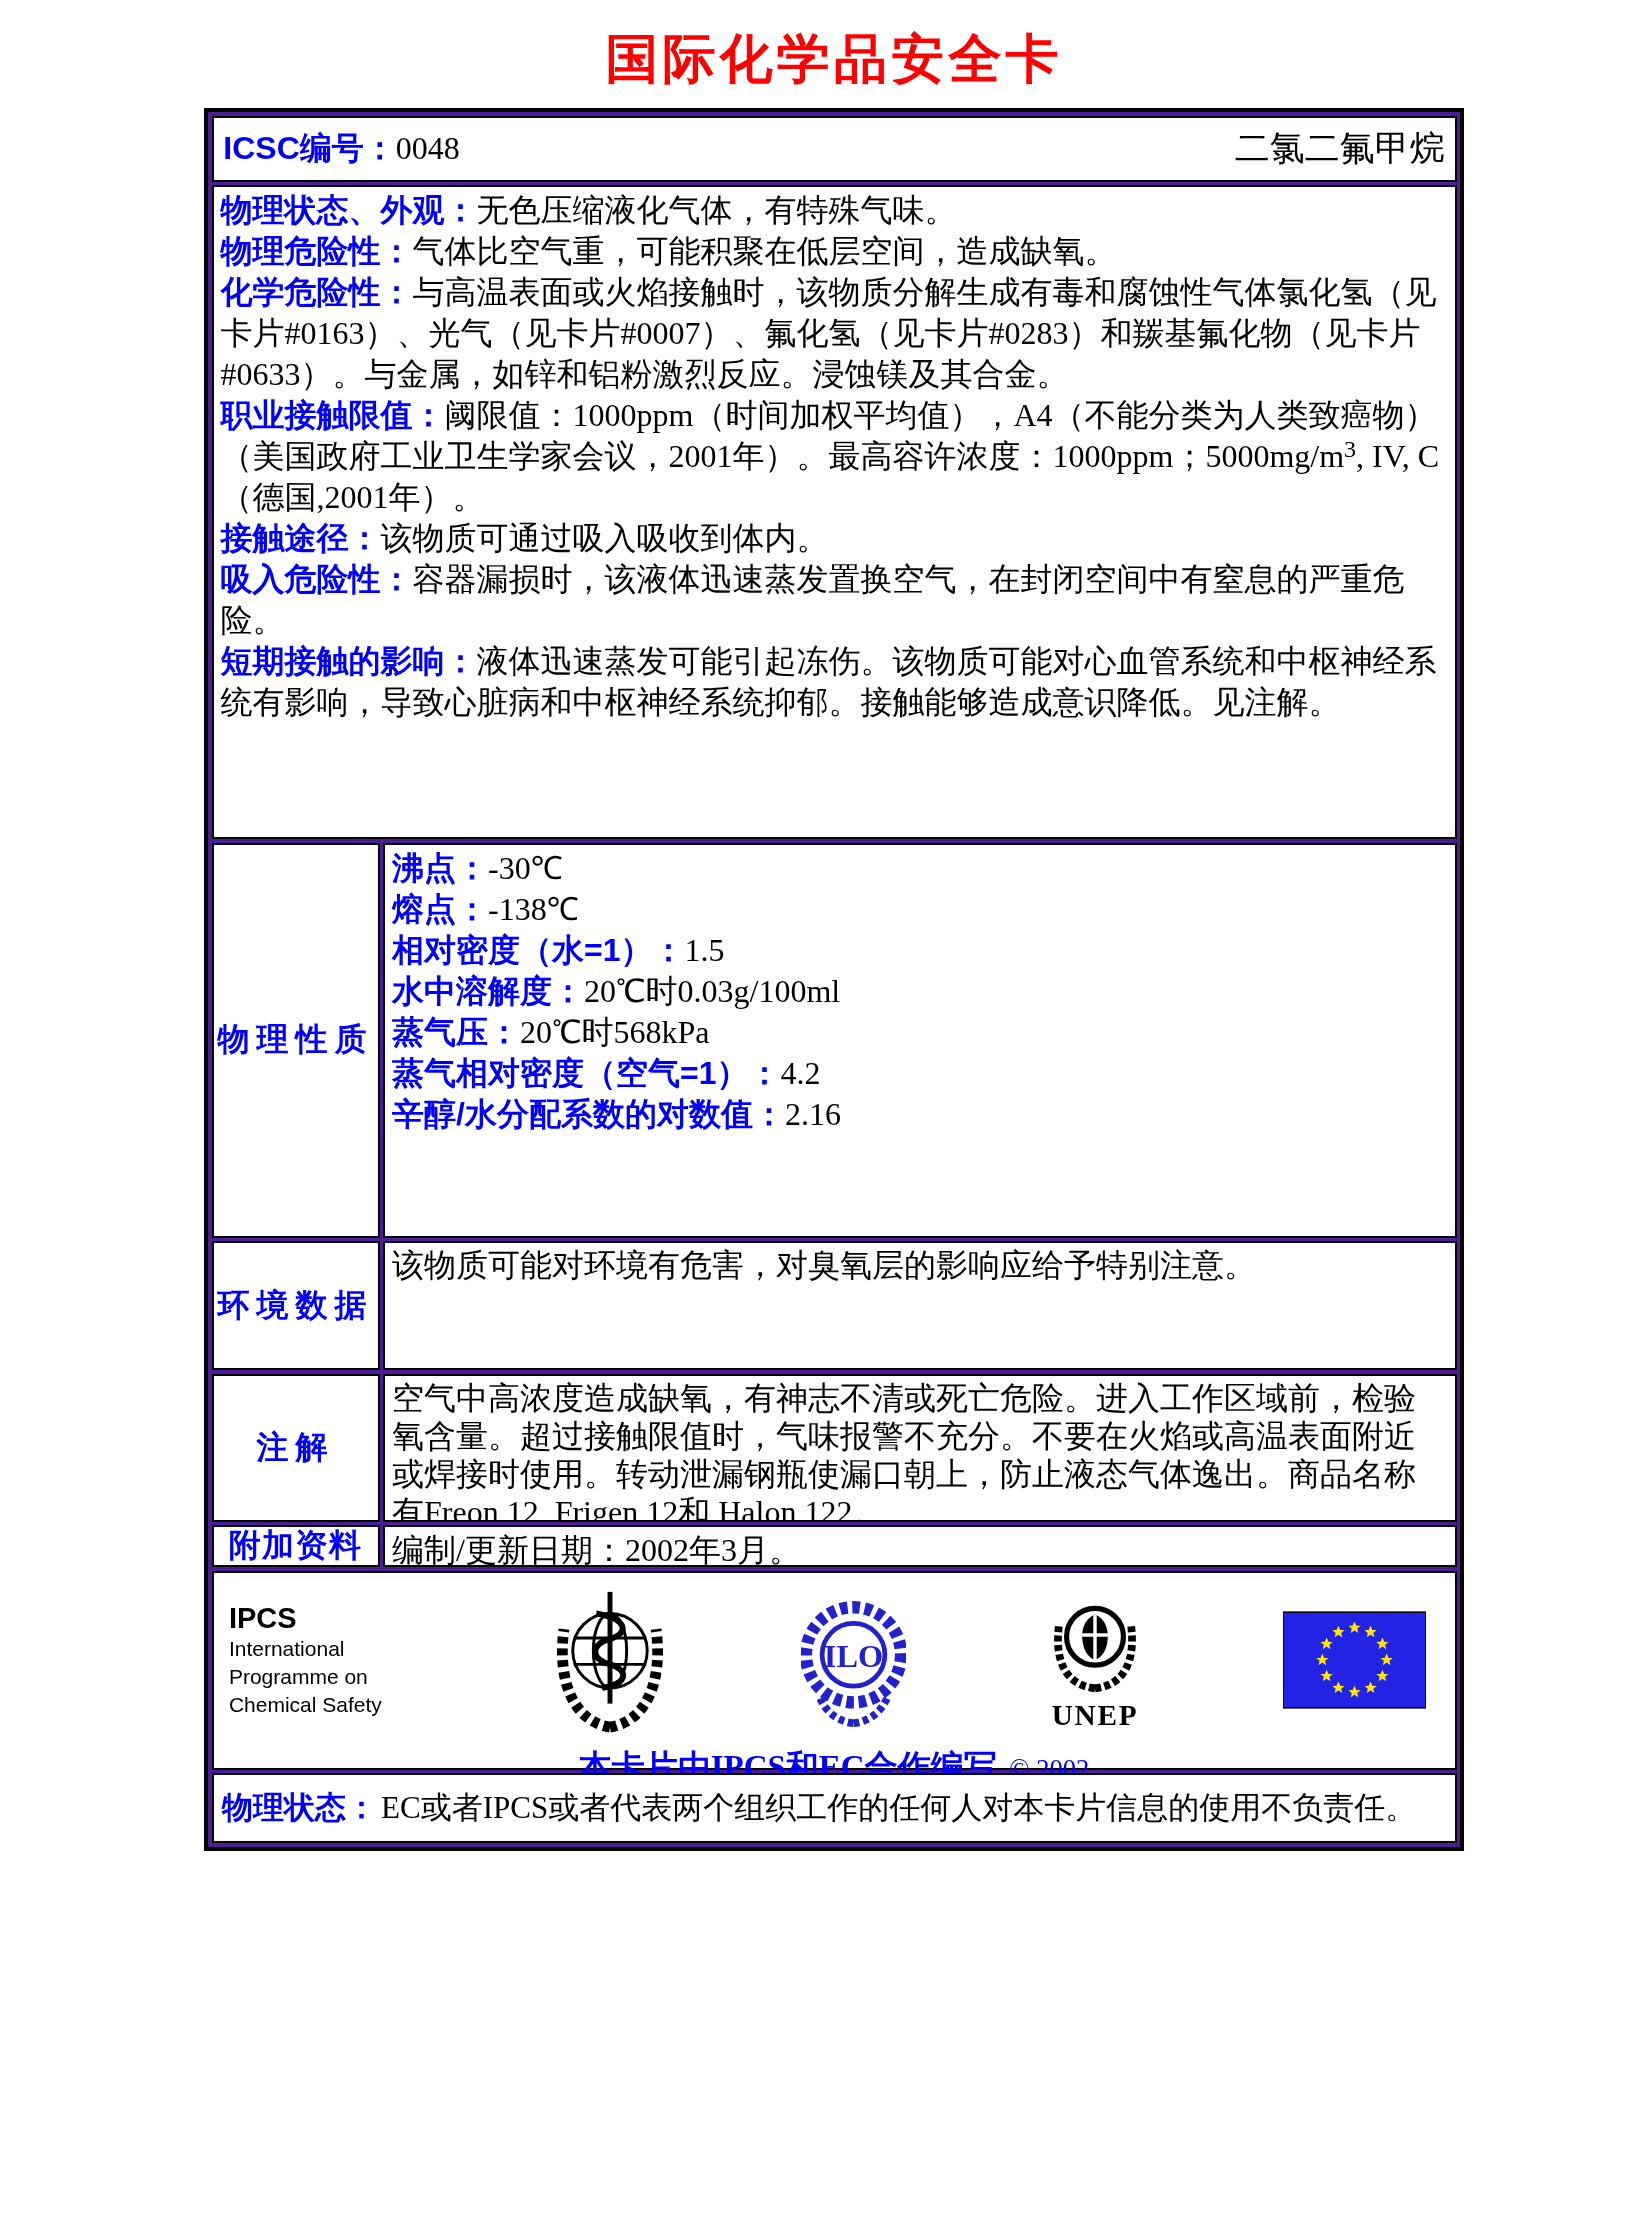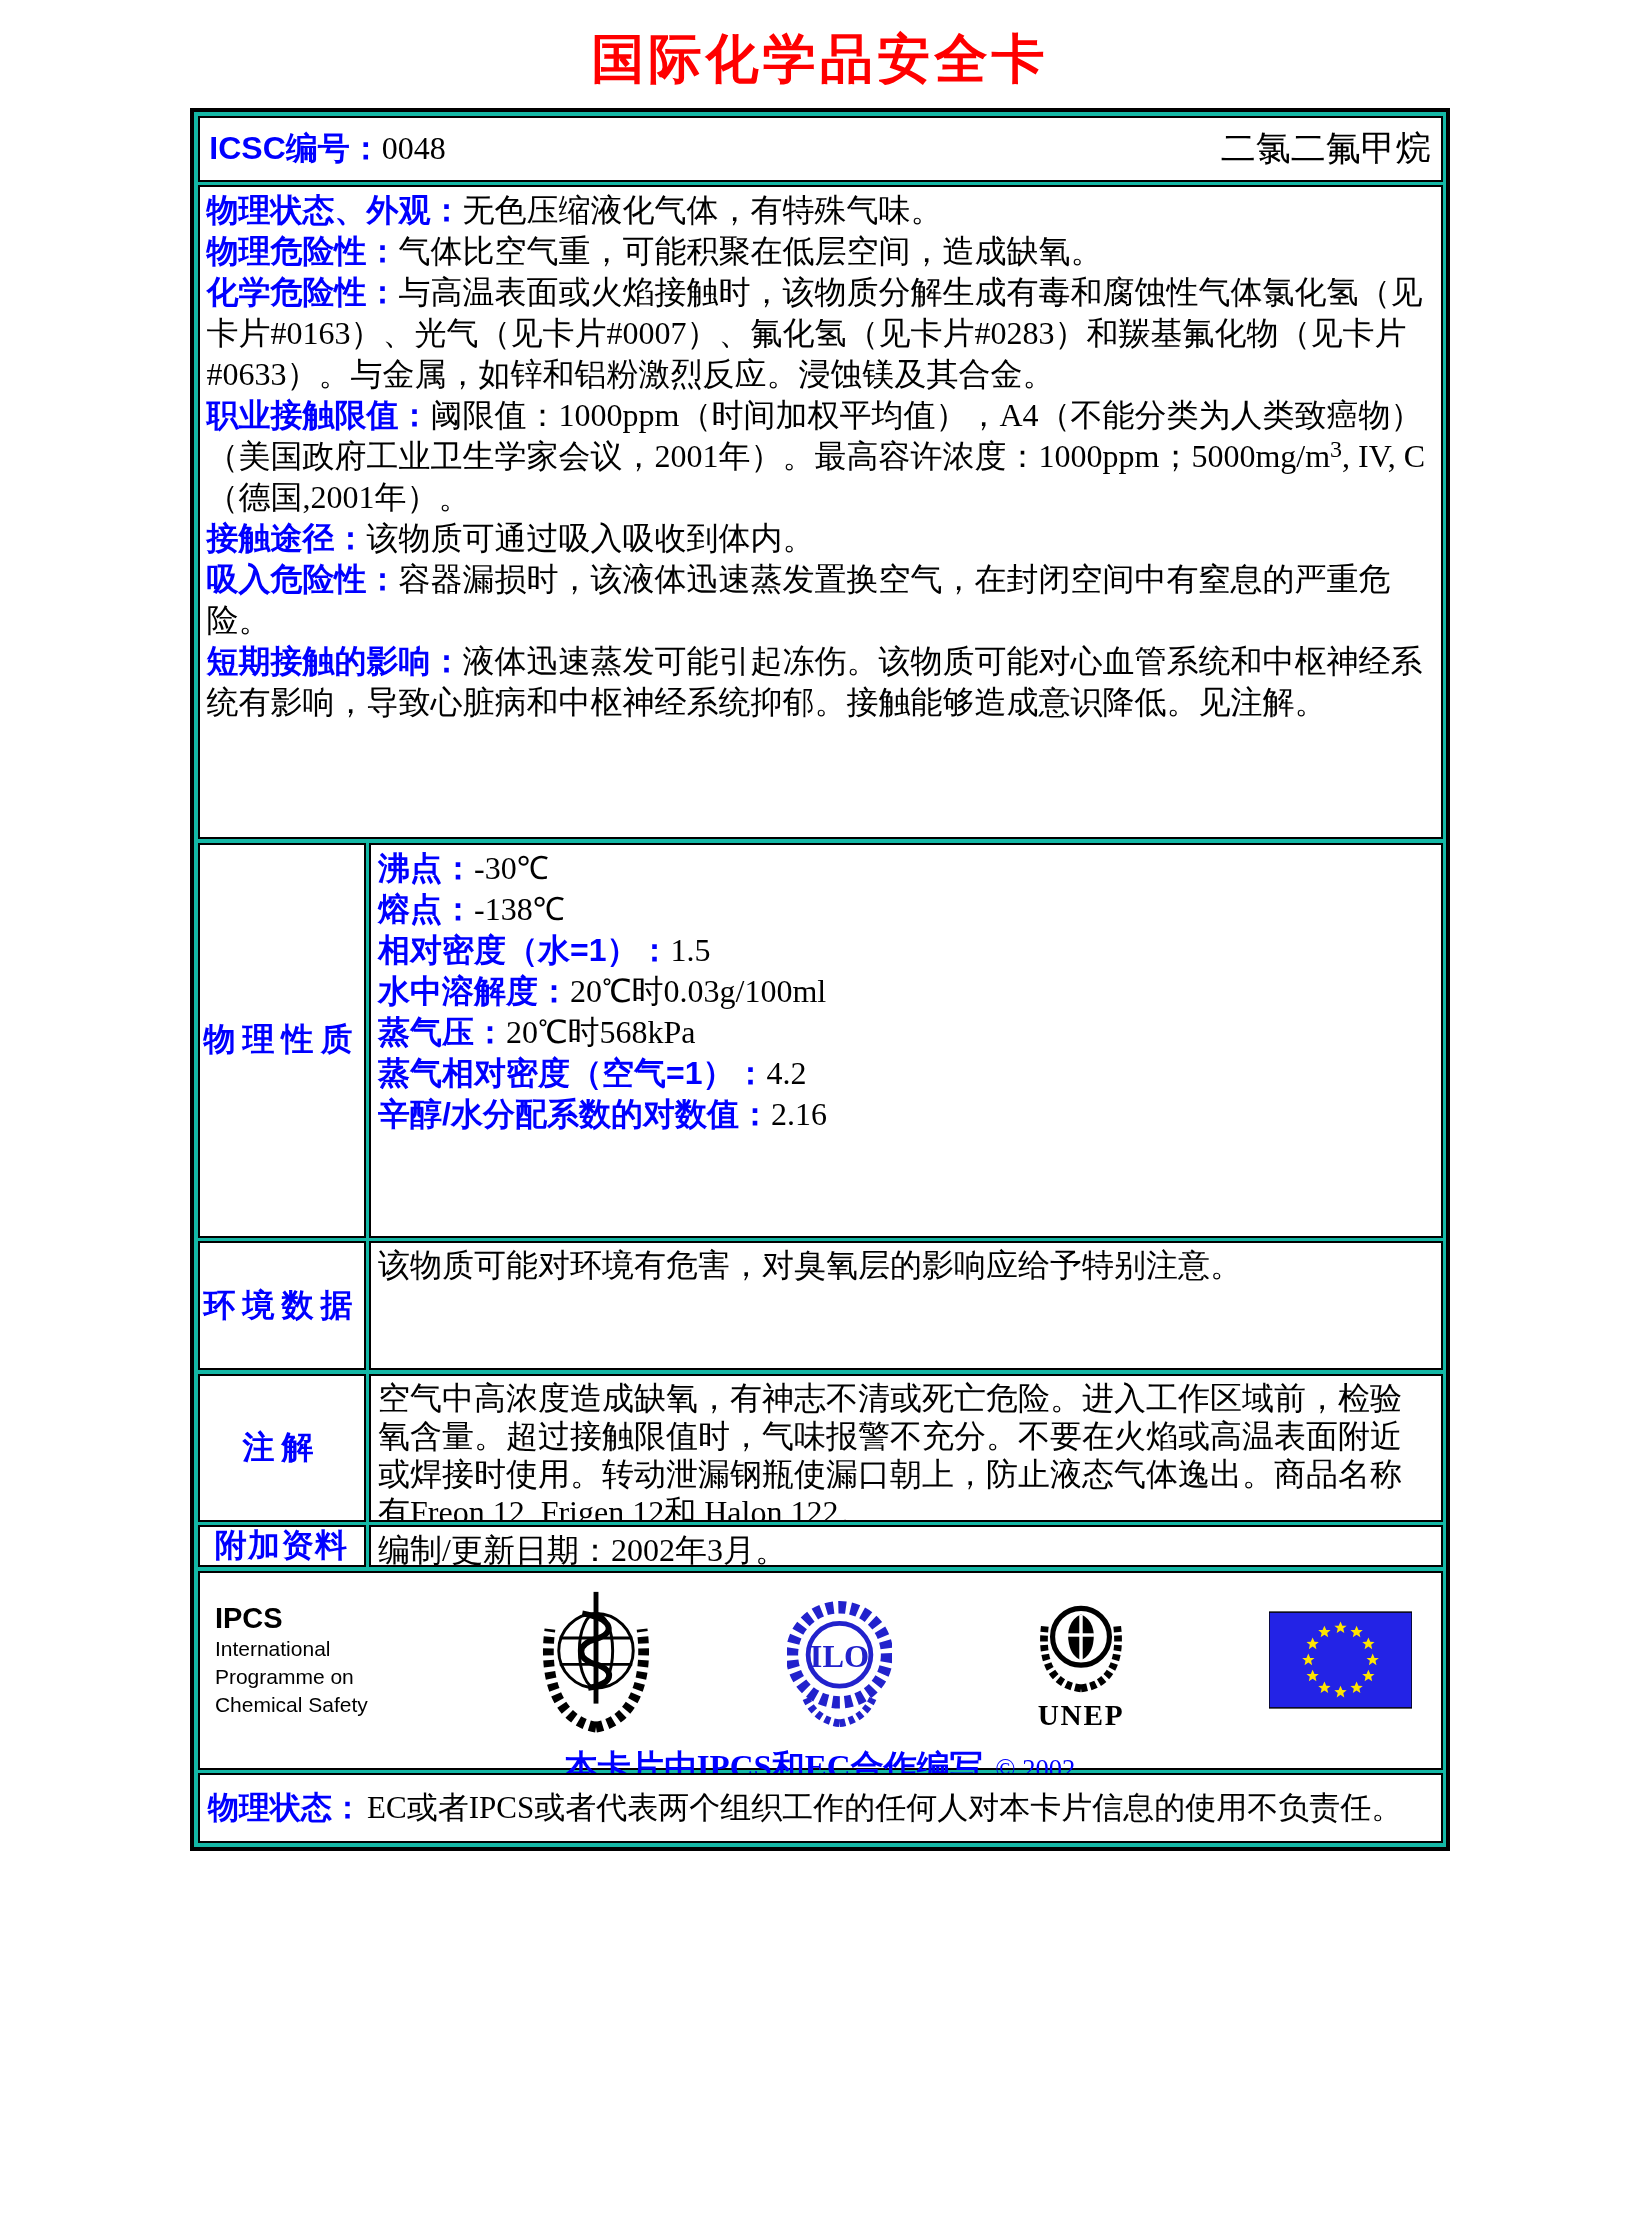--- a/index.html
+++ b/index.html
@@ -1,20 +1,20 @@
 <!DOCTYPE html>
 <html style="font-size:11.2px"><head>
 <meta charset="utf-8">
 <style>
   html,body{margin:0;padding:0;background:#ffffff;}
   body{width:1648px;height:2227px;position:relative;font-family:"Liberation Serif",serif;color:#000;}
-  .wrap{position:absolute;left:190px;top:19.6px;width:1260px;}
+  .wrap{position:absolute;left:204px;top:19.6px;width:1260px;}
   .page-title{text-align:center;color:#ff0000;font-weight:bold;font-size:53px;
     font-family:"Liberation Sans",sans-serif;letter-spacing:4.2px;margin:4.2px 0 12.6px 0;}
-  .card{border:4.2px solid #000;background:#14b8a6;display:flex;flex-direction:column;gap:3.5px;padding:3.5px;}
+  .card{border:4.2px solid #000;background:#4c1d95;display:flex;flex-direction:column;gap:3.5px;padding:3.5px;}
   .row{display:flex;gap:3.5px;}
   .cell{border:2.1px solid #000;background:#fff;box-sizing:border-box;}
   .label-cell{flex:0 0 168px;display:flex;align-items:center;justify-content:center;
     color:#0000ff;font-weight:bold;font-family:"Liberation Sans",sans-serif;
     font-size:32px;letter-spacing:7px;text-align:center;}
   .content-cell{flex:1;padding:2.8px 8.4px 0 7px;overflow:hidden;}
   .blue-label{color:#0000ff;font-weight:bold;font-family:"Liberation Sans",sans-serif;}
   
   .header-cell{flex:1;display:flex;justify-content:space-between;align-items:center;
     padding:0 9.8px;font-size:32px;}

